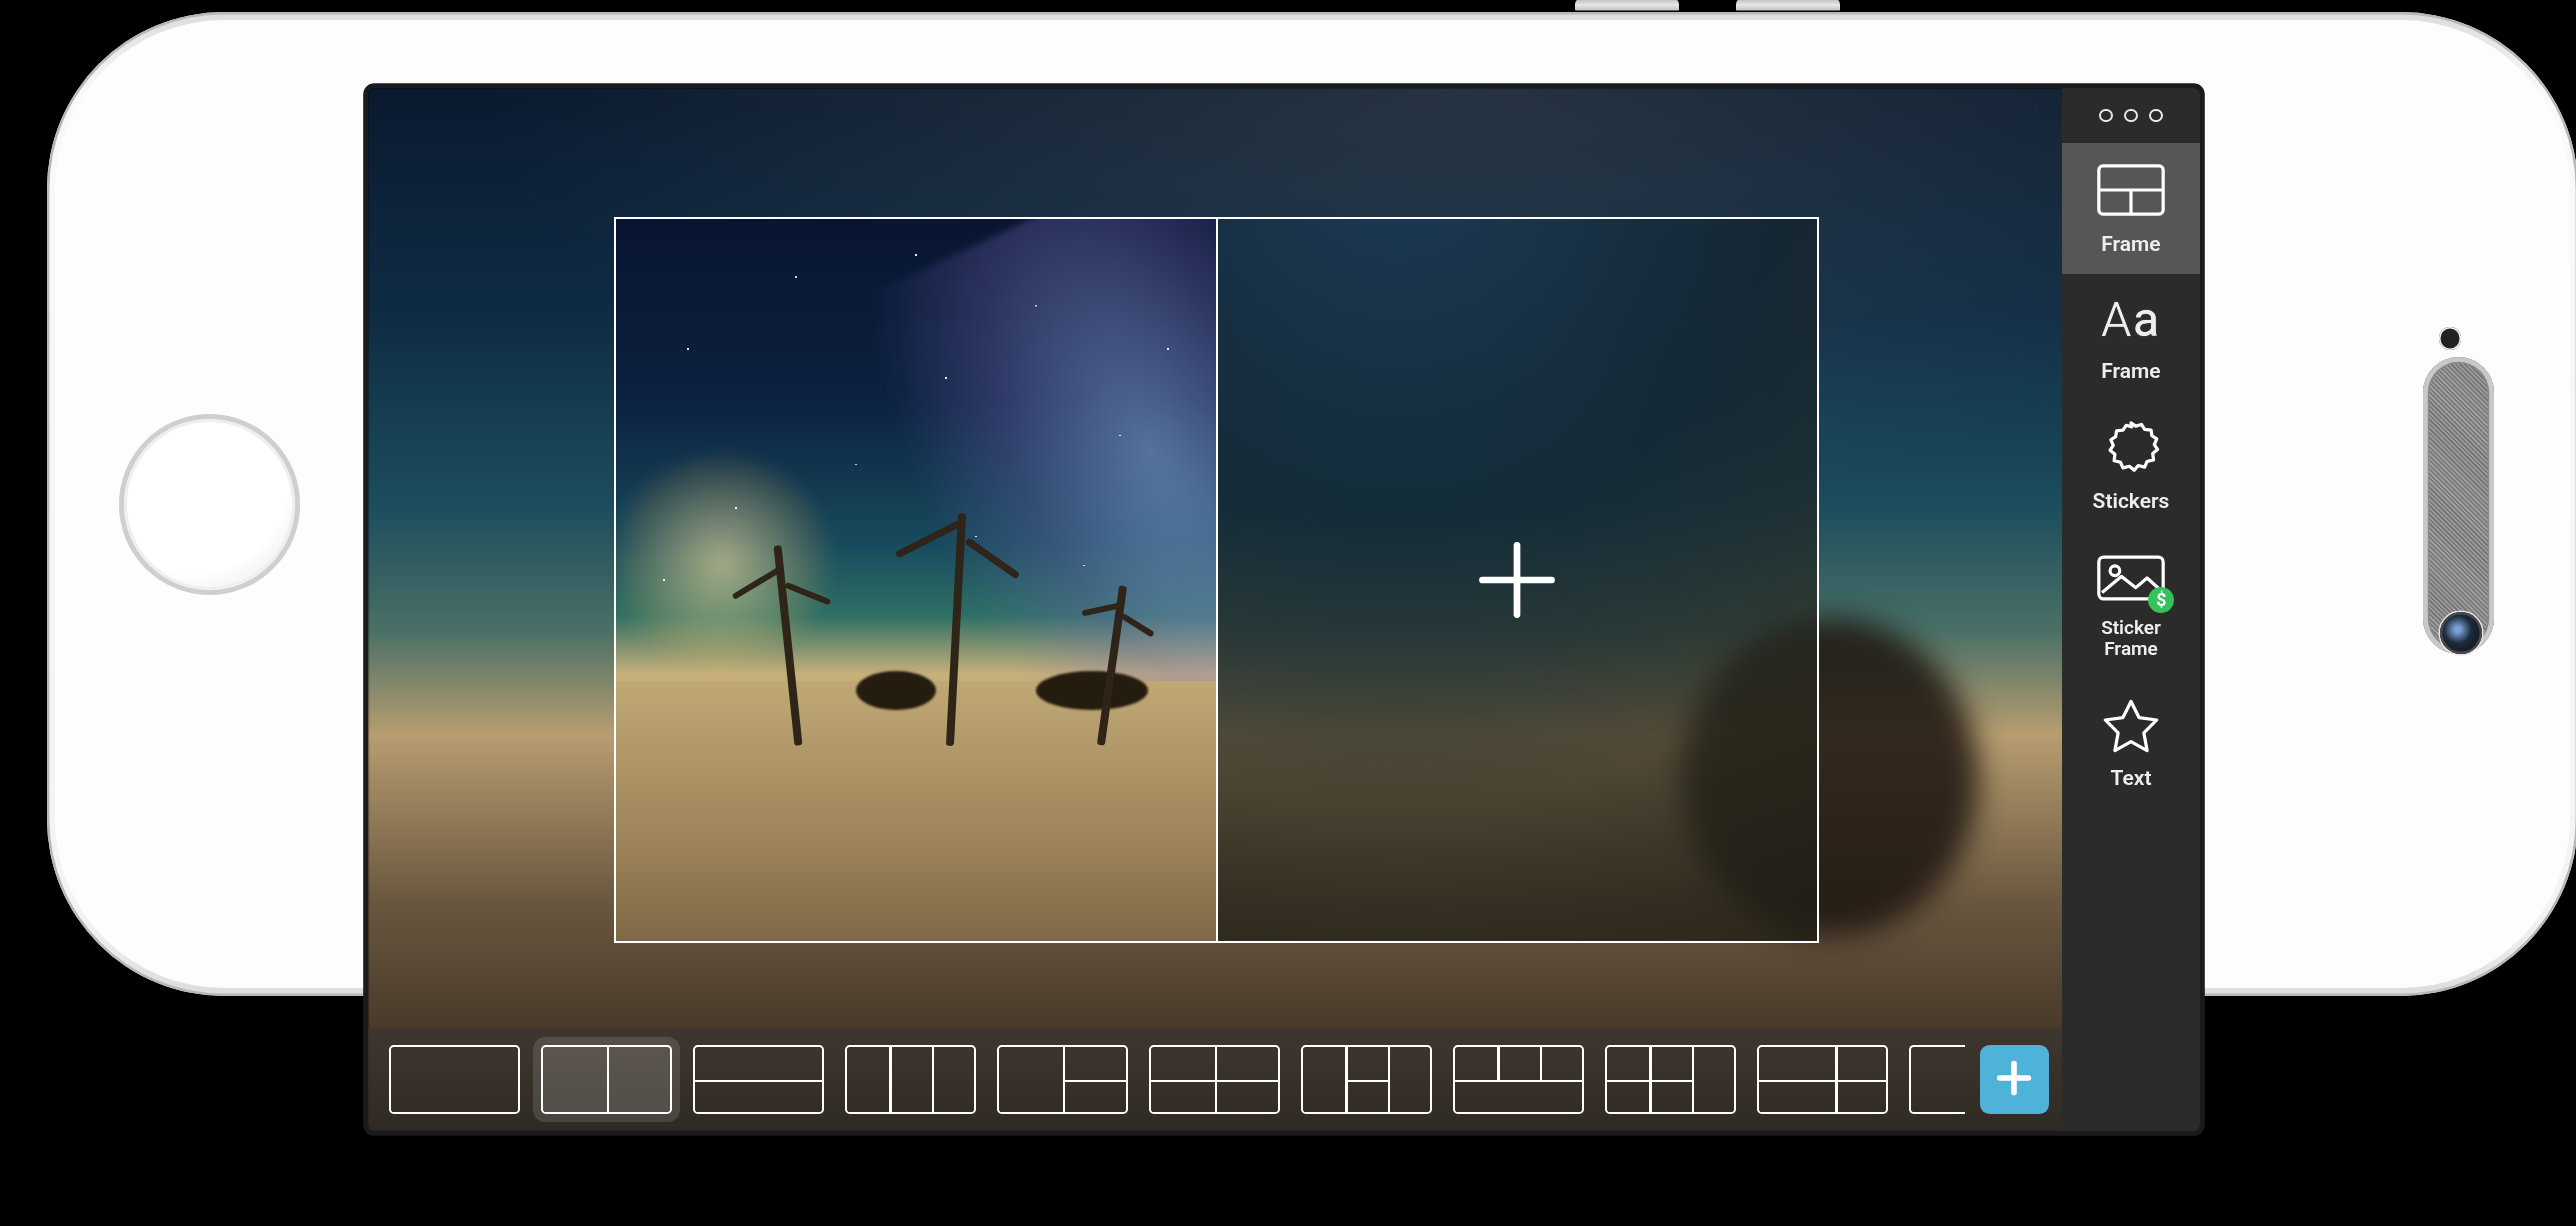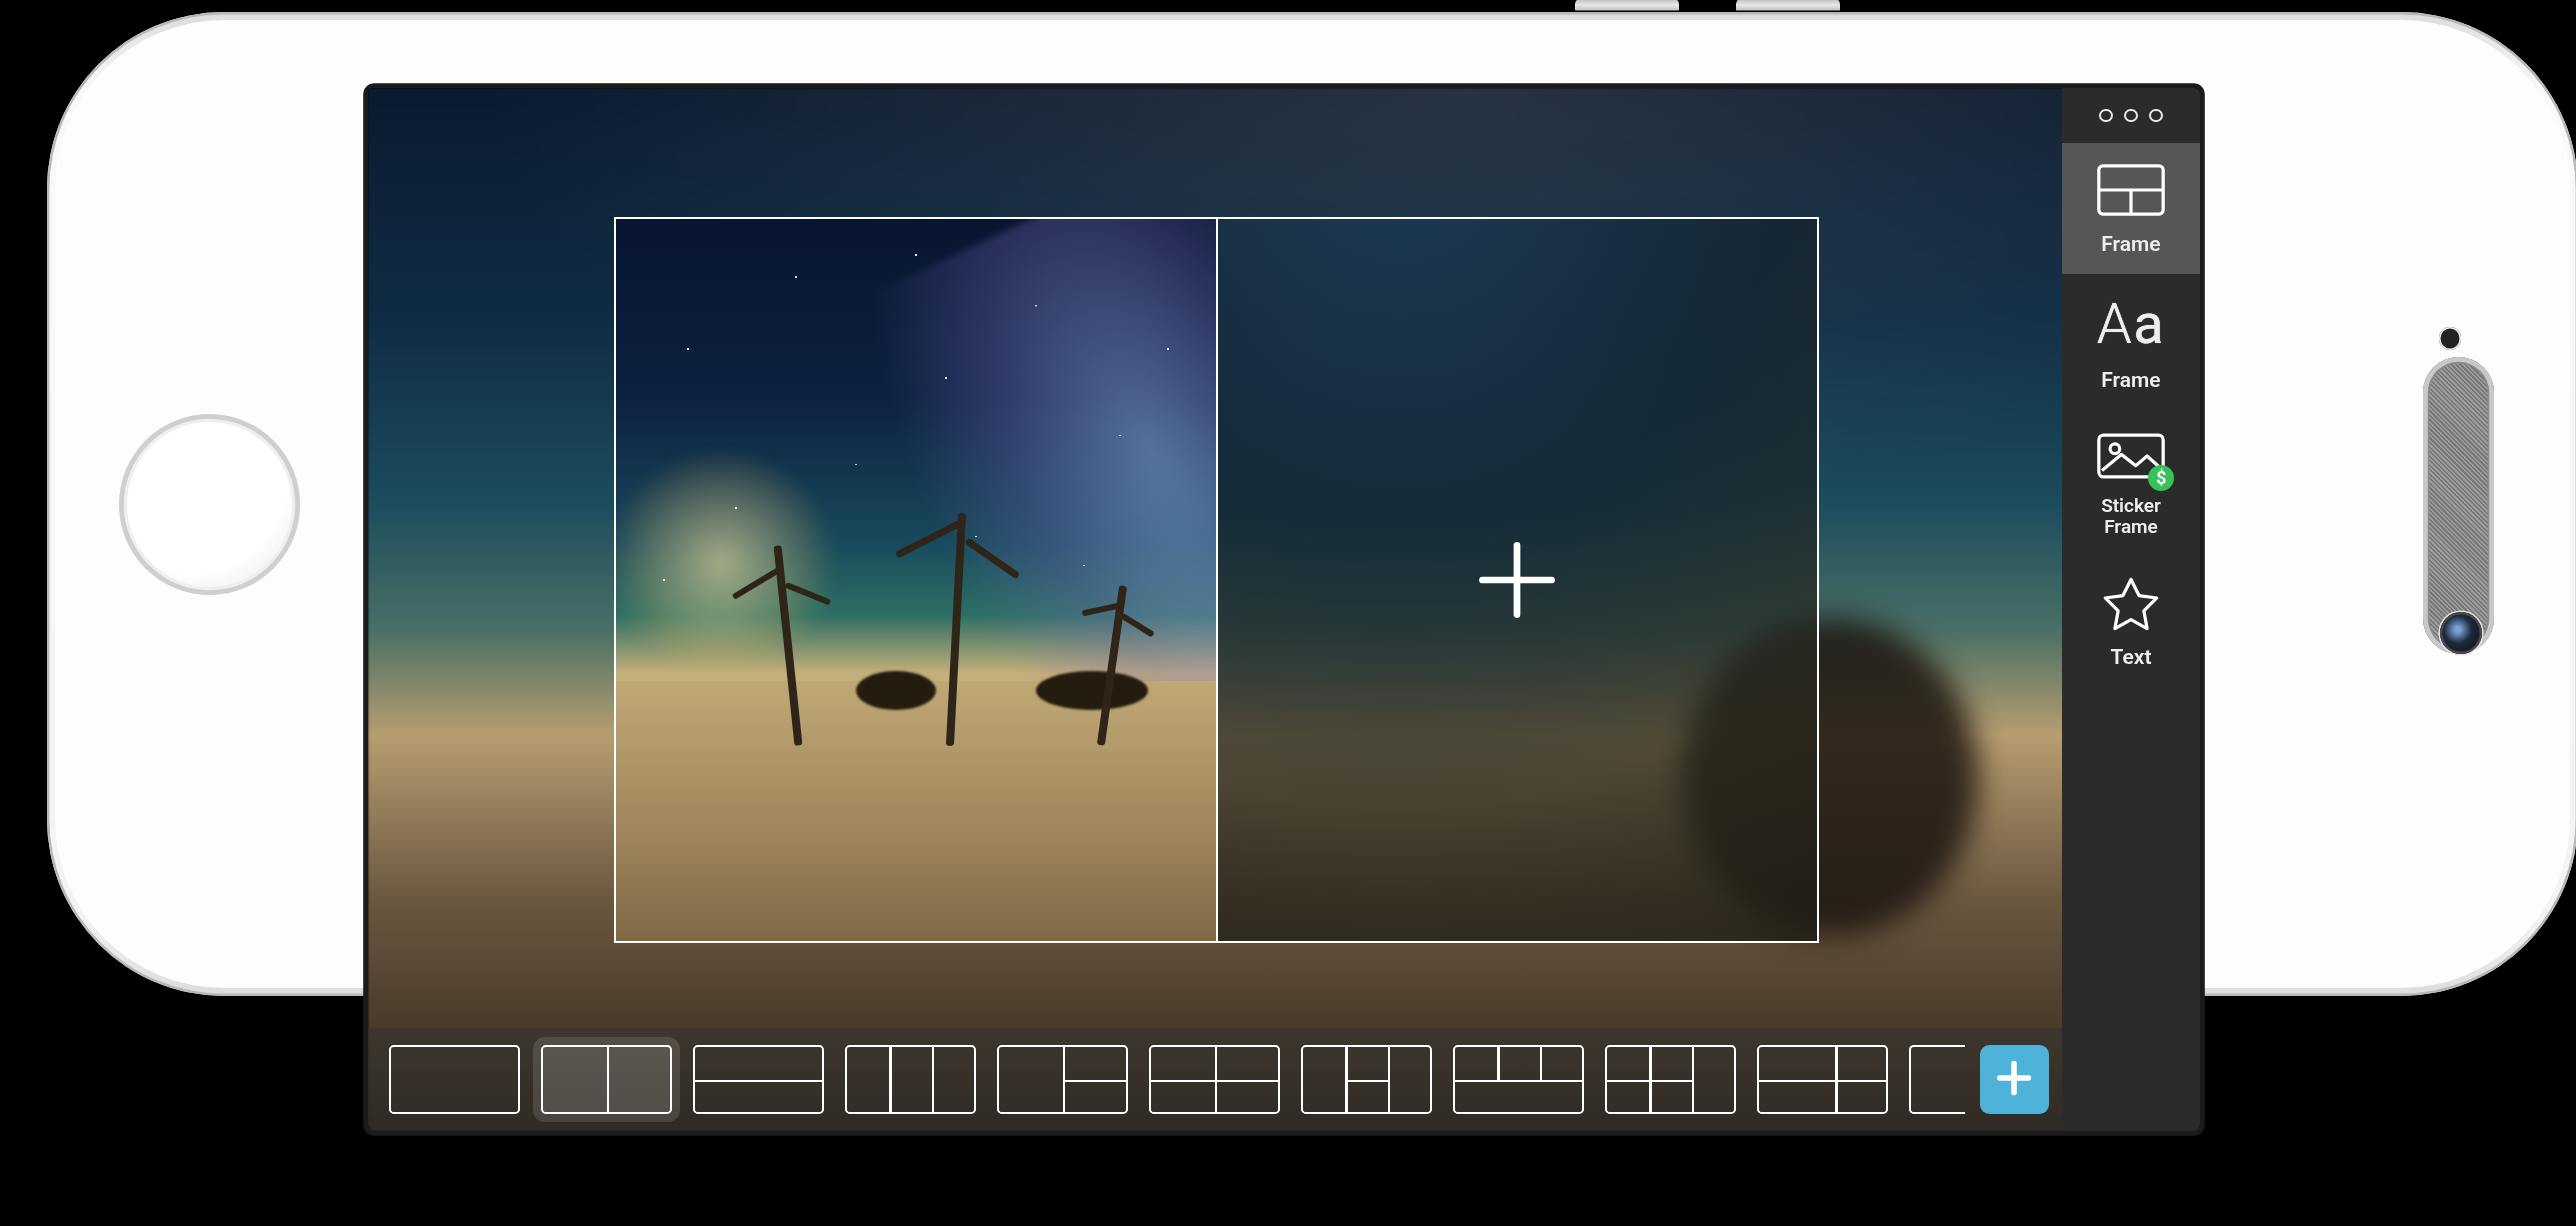--- a/index.html
+++ b/index.html
@@ -331,21 +331,21 @@
     flex-direction: column;
     align-items: center;
     gap: 11.2px;
     color: #eee;
     cursor: pointer;
   }
   .tool.selected { background: #565656; }
   .tool .label { font-size: 21px; font-weight: 600; line-height: 1.1; text-align: center; }
   .tool .label.two { font-size: 19px; }
   .tool svg { width: 74px; height: 58px; }
-  .tool .icon-aa { font-size: 56px; font-weight: 400; letter-spacing: 1.6px; text-shadow: 0 0 0.8px #fff; }
+  .tool .icon-aa { font-size: 48px; font-weight: 400; letter-spacing: 1.6px; text-shadow: 0 0 0.8px #fff; }
   .tool .icon-aa .cap { font-weight: 300; }
   .tool .badge-wrap { position: relative; width: 74px; height: 58px; }
   .tool .badge {
     position: absolute;
     right: -6.4px; bottom: -6.4px;
     width: 26px; height: 26px; border-radius: 50%;
     background: #37c15b;
     color: #fff; font-weight: 700; font-size: 17.7px;
     display: flex; align-items: center; justify-content: center;
   }
@@ -482,20 +482,31 @@
               </svg>
           </span>
           <span class="label">Frame</span>
         </div>
 
         <div class="tool">
           <span class="icon-aa"><span class="cap">A</span>a</span>
           <span class="label">Frame</span>
         </div>
 
+        <div class="tool">
+          <span>
+            <svg viewBox="0 0 92 72">
+                <g fill="none" stroke="#fff" stroke-width="4" stroke-linejoin="round">
+              <path d="M46 6
+                       l6 4 7 -2 4 6 8 1 1 7 6 4 -3 7 4 6 -6 5 1 8 -8 2 -3 7 -8 -2 -5 6 -6 -5 -8 2 -3 -7 -8 -2 1 -8 -6 -5 4 -6 -3 -7 6 -4 1 -7 8 -1 4 -6 7 2 z"></path>
+            </g>
+              </svg>
+          </span>
+          <span class="label">Stickers</span>
+        </div>
 
         <div class="tool">
           <span class="badge-wrap">
             <svg viewBox="0 0 92 72">
                 <g fill="none" stroke="#fff" stroke-width="4" stroke-linejoin="round">
               <rect x="6" y="10" width="80" height="52" rx="6"></rect>
               <circle cx="26" cy="27" r="6"></circle>
               <polyline points="10,54 34,34 52,48 66,36 86,54"></polyline>
             </g>
               </svg>

